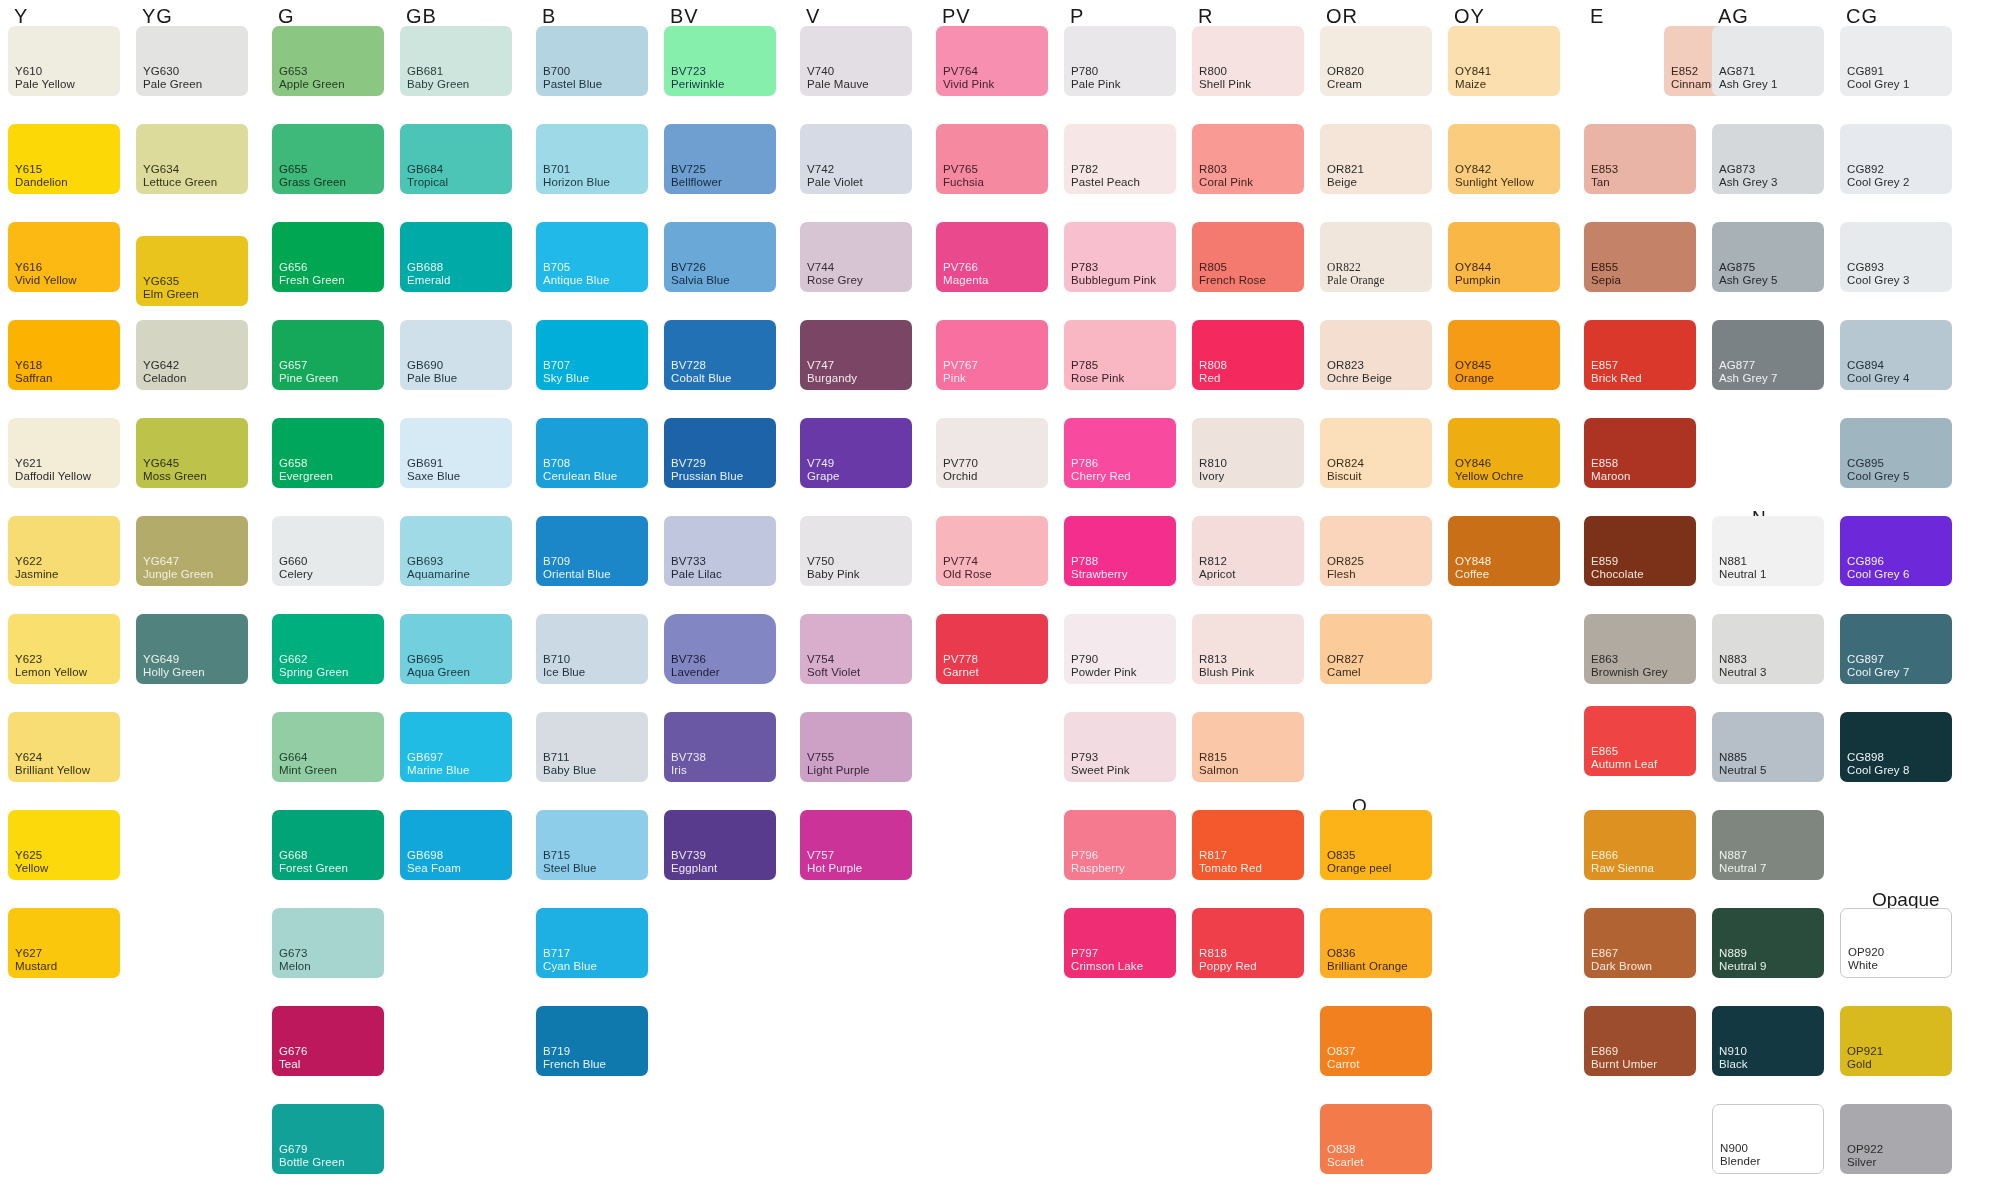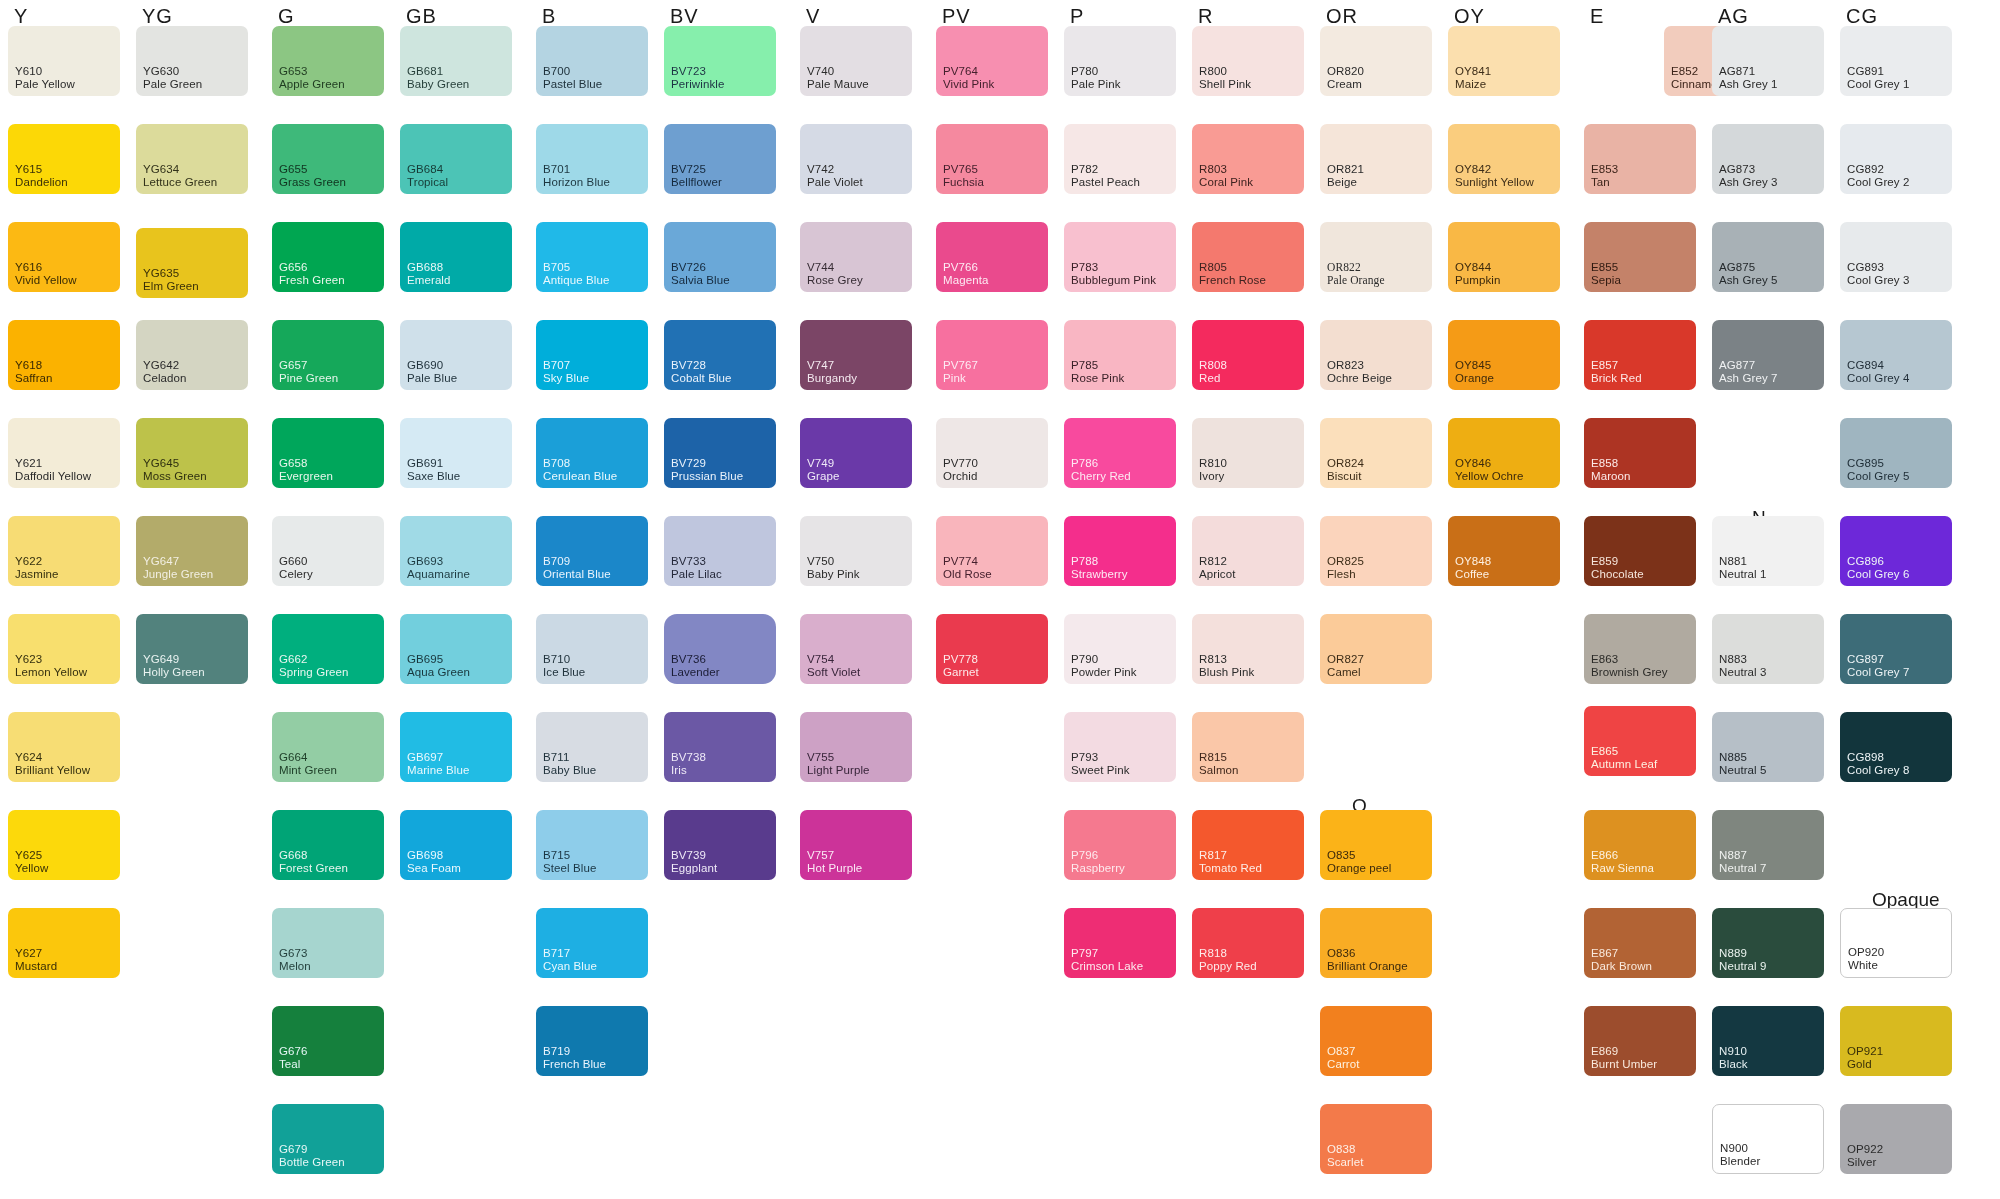--- a/index.html
+++ b/index.html
@@ -123,21 +123,21 @@
         <span class="code">YG630</span>
         <span class="nm">Pale Green</span>
       </div>
     </div>
     <div class="swatch" style="left: 136px; top: 124px; background: rgb(220, 219, 155);">
       <div class="lbl" style="color: rgb(50, 50, 26);">
         <span class="code">YG634</span>
         <span class="nm">Lettuce Green</span>
       </div>
     </div>
-    <div class="swatch" style="left: 136px; top: 228px; background: rgb(232, 196, 29); padding-left: 22px;">
+    <div class="swatch" style="left: 136px; top: 236px; background: rgb(232, 196, 29); padding-left: 22px;">
       <div class="lbl" style="color: rgb(58, 49, 8);">
         <span class="code">YG635</span>
         <span class="nm">Elm Green</span>
       </div>
     </div>
     <div class="swatch" style="left: 136px; top: 320px; background: rgb(212, 213, 194);">
       <div class="lbl" style="color: rgb(43, 43, 43);">
         <span class="code">YG642</span>
         <span class="nm">Celadon</span>
       </div>
@@ -214,21 +214,21 @@
         <span class="code">G668</span>
         <span class="nm">Forest Green</span>
       </div>
     </div>
     <div class="swatch" style="left: 272px; top: 908px; background: rgb(166, 213, 207);">
       <div class="lbl" style="color: rgb(36, 64, 61);">
         <span class="code">G673</span>
         <span class="nm">Melon</span>
       </div>
     </div>
-    <div class="swatch" style="left: 272px; top: 1006px; background: #15803d;">
+    <div class="swatch" style="left: 272px; top: 1006px; background: #be185d;">
       <div class="lbl" style="color: rgb(230, 247, 246);">
         <span class="code">G676</span>
         <span class="nm">Teal</span>
       </div>
     </div>
     <div class="swatch" style="left: 272px; top: 1104px; background: rgb(17, 161, 152);">
       <div class="lbl" style="color: rgb(230, 247, 246);">
         <span class="code">G679</span>
         <span class="nm">Bottle Green</span>
       </div>

